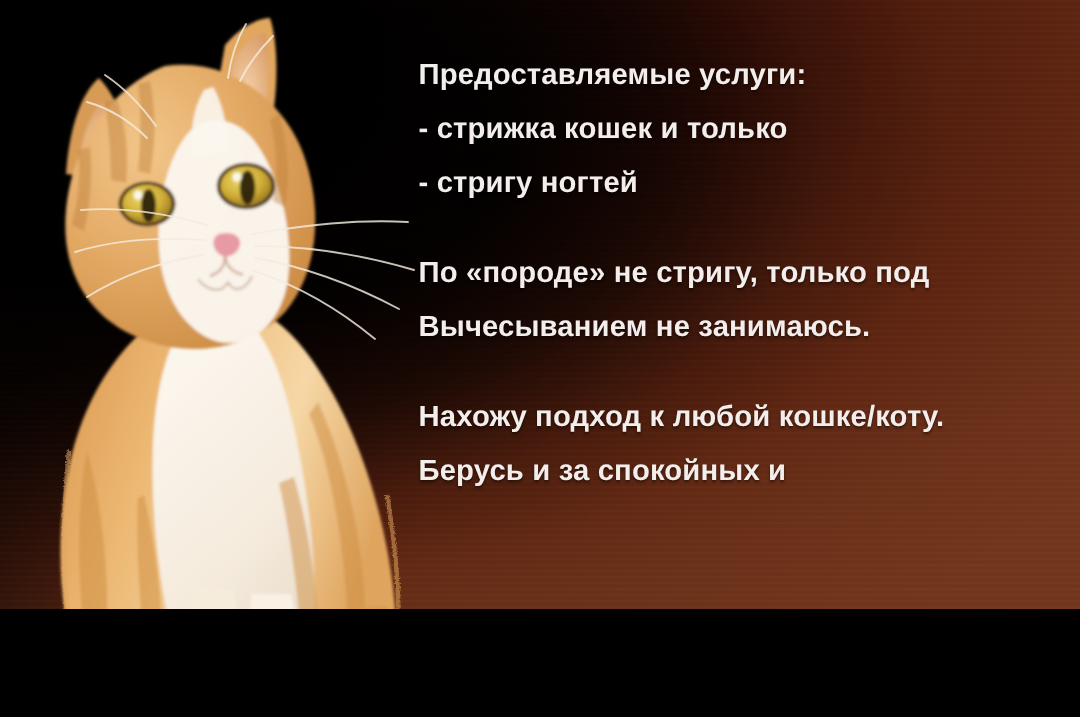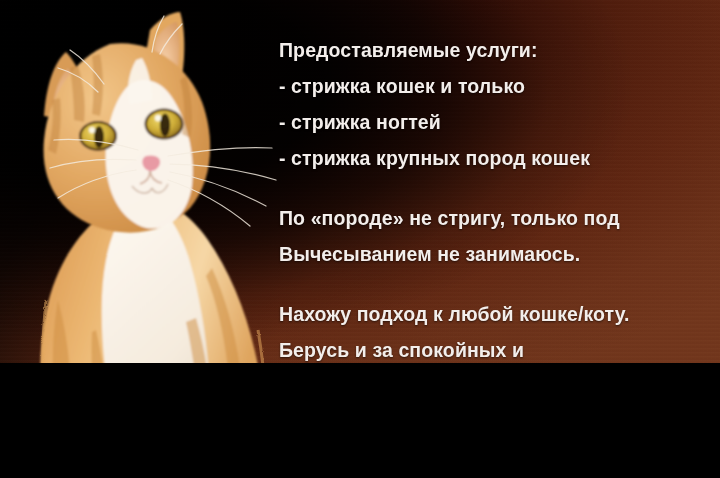--- a/index.html
+++ b/index.html
@@ -3,21 +3,21 @@
 <meta charset="utf-8">
 <style>
   html, body {
     margin: 0;
     padding: 0;
     background: #000;
   }
   #ad-card {
     position: relative;
     width: 720px;
-    height: 363px;
+    height: 406px;
     overflow: hidden;
     font-family: "Liberation Sans", "DejaVu Sans", sans-serif;
     background: #000;
   }
 
   
   .bg-base {
     position: absolute;
     inset: 0;
     background:
@@ -279,22 +279,21 @@
         <path d="M258 330 C 266 378, 268 420, 262 450" stroke="#dfa35c" stroke-width="3" fill="none"></path>
       </g>
     </svg>
   </div>
 
   <div class="copy">
 
     <div class="para">
       <div class="line">Предоставляемые услуги:</div>
       <div class="line">- стрижка кошек и только</div>
-      <div class="line">- стрижка ногтей</div>
-      <div class="line">- стрижка крупных пород кошек</div>
+      <div class="line">- стригу ногтей</div>
     </div>
 
     <div class="para">
       <div class="line">По «породе» не стригу, только под</div>
       <div class="line">Вычесыванием не занимаюсь.</div>
     </div>
 
     <div class="para">
       <div class="line">Нахожу подход к любой кошке/коту.</div>
       <div class="line">Берусь и за спокойных и</div>

